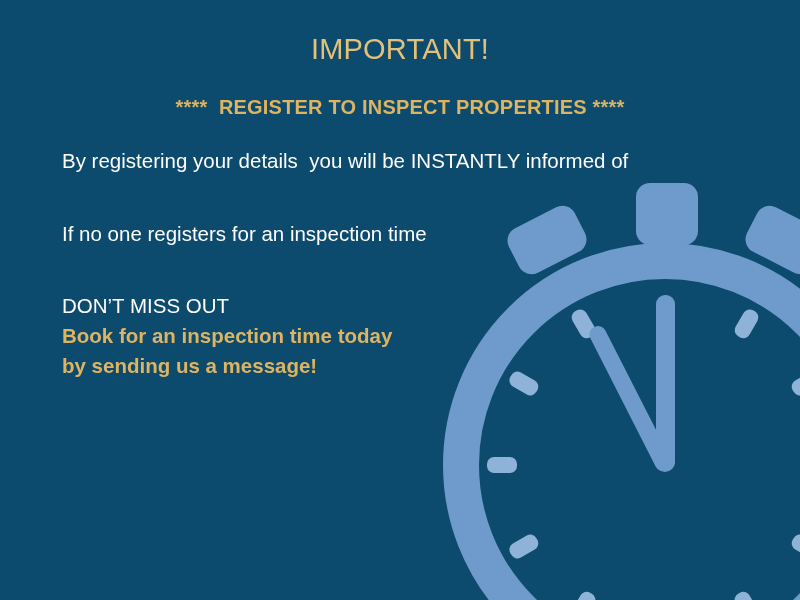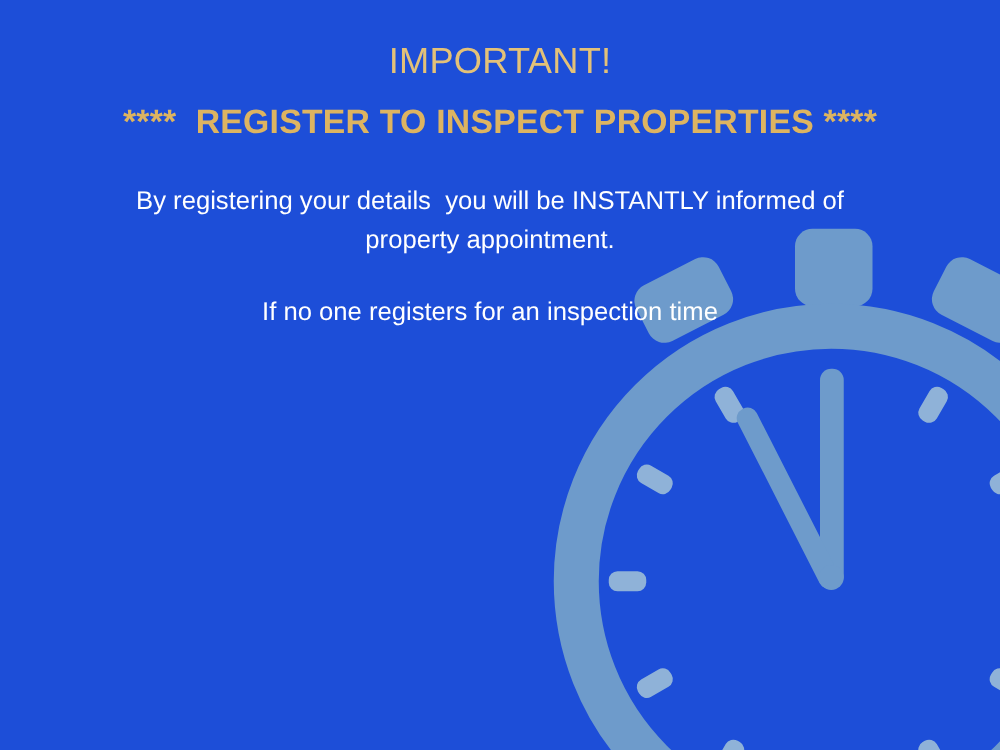--- a/index.html
+++ b/index.html
@@ -9,21 +9,21 @@
   body {
     width: 800px;
     height: 600px;
     overflow: hidden;
     font-family: "Liberation Sans", sans-serif;
   }
   #slide {
     position: relative;
     width: 800px;
     height: 600px;
-    background: #1d4ed8;
+    background: #0c4a6e;
     overflow: hidden;
   }
 
   
   #clock-graphic {
     position: absolute;
     left: 0;
     top: 0;
     width: 800px;
     height: 600px;
@@ -40,43 +40,42 @@
     z-index: 5;
   }
   #heading-important {
     font-size: 29px;
     line-height: 38px;
     font-weight: 400;
     color: #e3c178;
     letter-spacing: 0.2px;
   }
   #heading-register {
-    margin-top: 12px;
-    font-size: 27px;
+    margin-top: 22px;
+    font-size: 20px;
     line-height: 34px;
     font-weight: 700;
     color: #ddb461;
     letter-spacing: 0.2px;
     white-space: pre;
   }
 
   
   #body-copy {
     position: absolute;
     left: 62px;
     top: 145px;
     width: 660px;
     z-index: 5;
-    text-align: center;
   }
   .para {
     margin: 0;
   }
   .para + .para {
-    margin-top: 27px;
+    margin-top: 42px;
   }
   .line {
     color: #ffffff;
     font-size: 20.5px;
     line-height: 31px;
     font-weight: 400;
     white-space: pre;
   }
   .line.gold {
     color: #ddb461;
@@ -126,23 +125,27 @@
 
   <div class="heading-block">
     <div id="heading-important">IMPORTANT!</div>
     <div id="heading-register">****  REGISTER TO INSPECT PROPERTIES ****</div>
   </div>
 
   <div id="body-copy">
 
     <div class="para">
       <div class="line">By registering your details  you will be INSTANTLY informed of</div>
-      <div class="line">property appointment.</div>
     </div>
 
     <div class="para">
       <div class="line">If no one registers for an inspection time</div>
     </div>
 
+    <div class="para para-cta">
+      <div class="line">DON’T MISS OUT</div>
+      <div class="line gold">Book for an inspection time today</div>
+      <div class="line gold">by sending us a message!</div>
+    </div>
 
   </div>
 
 </div>
 
 </body></html>

